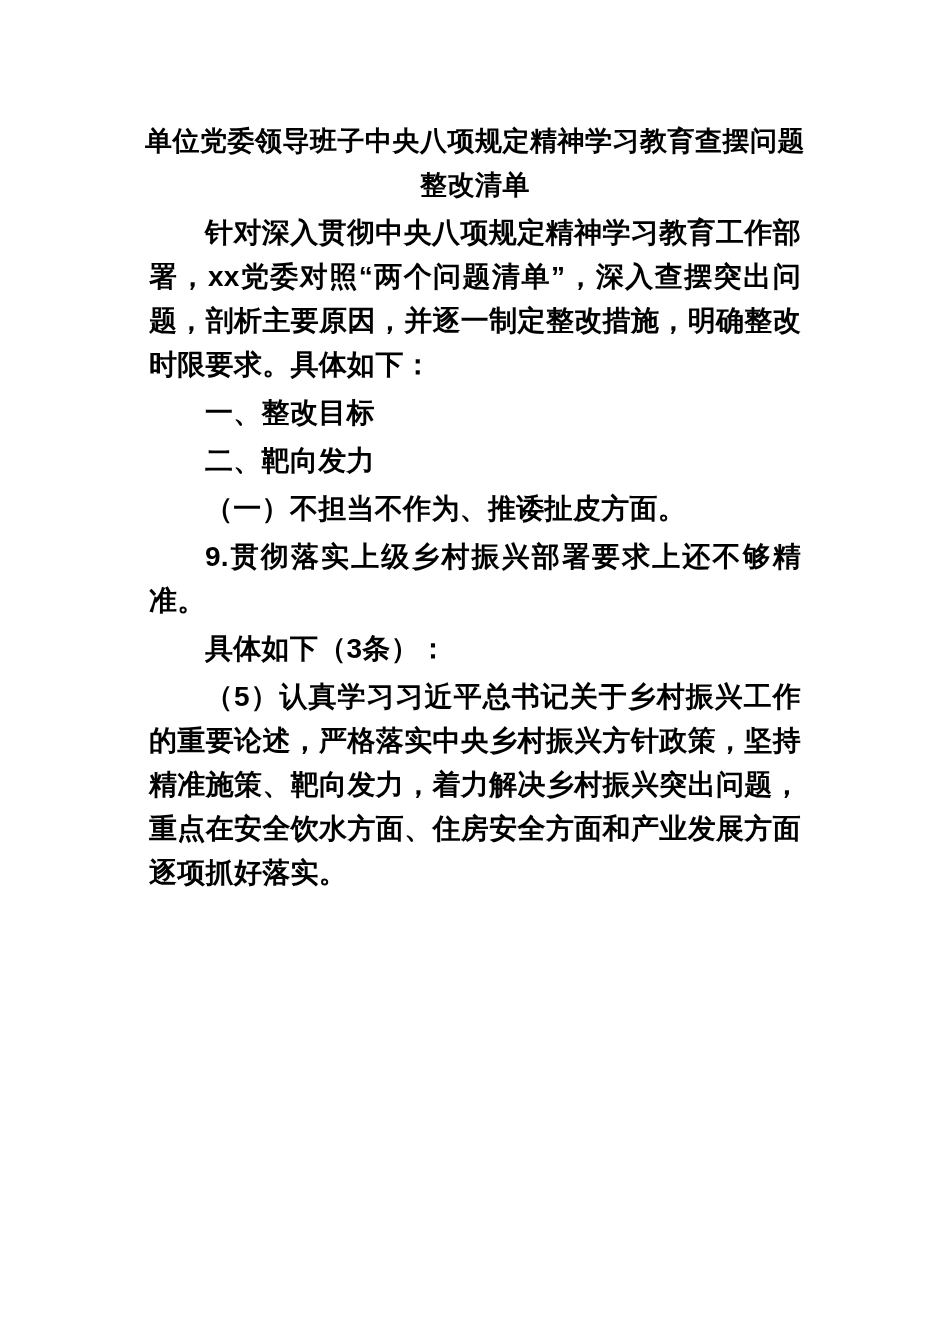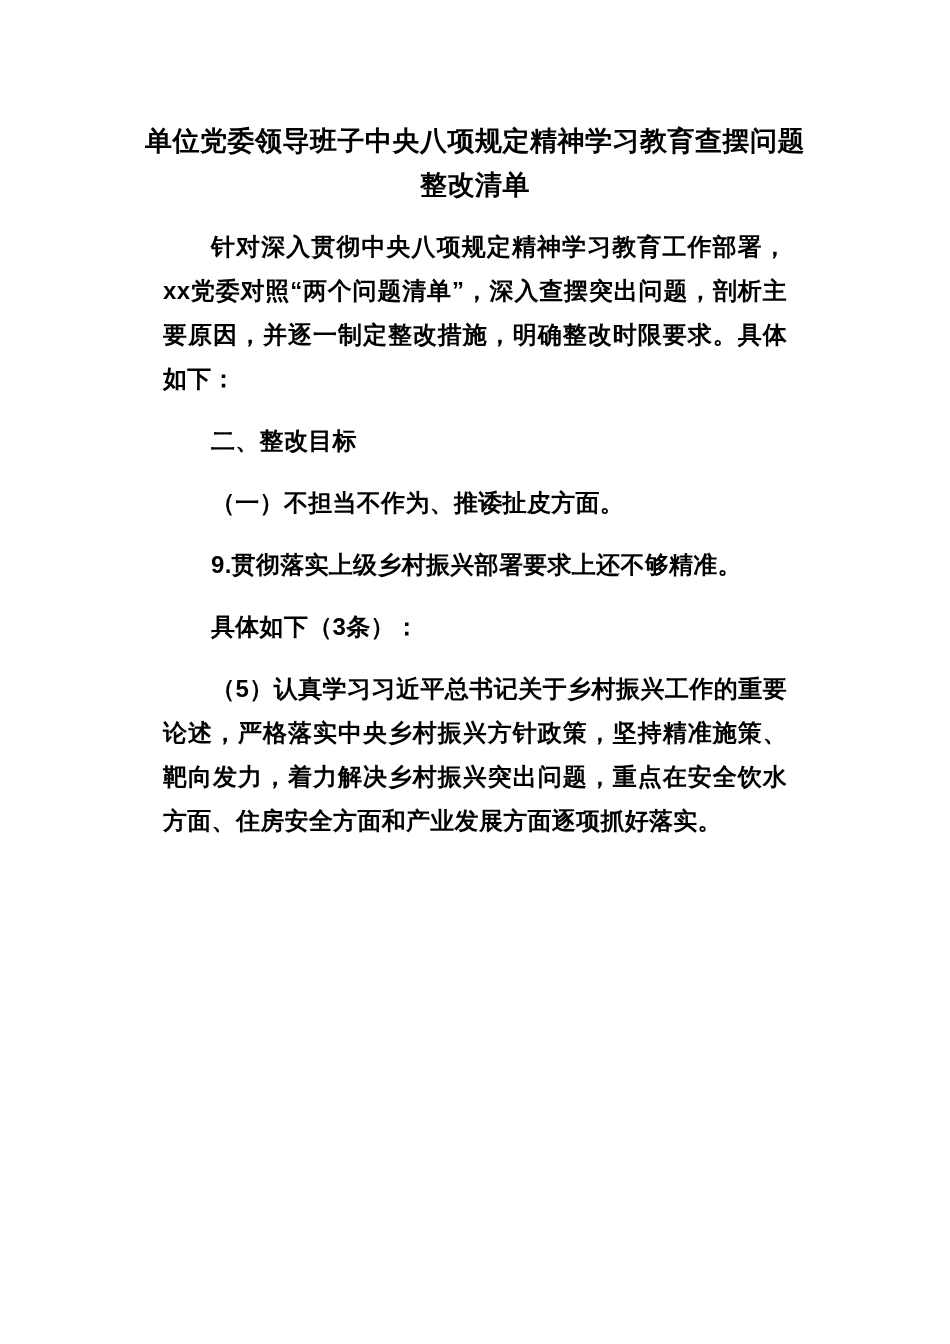--- a/index.html
+++ b/index.html
@@ -24,22 +24,22 @@
   }
   .doc-title {
     margin: 0;
     font-size: 27px;
     line-height: 44px;
     font-weight: 700;
     text-align: center;
     letter-spacing: 0.5px;
   }
   .para, .heading, .subheading {
-    margin: 18px;
-    font-size: 24px;
+    margin: 4px;
+    font-size: 28px;
     line-height: 44px;
     font-weight: 600;
     text-align: justify;
     text-justify: inter-ideograph;
     text-indent: 2em;
     letter-spacing: 0.3px;
   }
   .heading, .subheading {
     font-weight: 700;
   }
@@ -47,23 +47,24 @@
 </head>
 <body>
 
 <div class="page">
   <div class="doc-content">
 
     <h1 class="doc-title">单位党委领导班子中央八项规定精神学习教育查摆问题整改清单</h1>
 
     <p class="para">针对深入贯彻中央八项规定精神学习教育工作部署，xx党委对照“两个问题清单”，深入查摆突出问题，剖析主要原因，并逐一制定整改措施，明确整改时限要求。具体如下：</p>
 
+    <p class="heading">一、整改目标</p>
 
 
-    <p class="heading">二、整改目标</p>
+    <p class="heading">二、靶向发力</p>
 
     <p class="subheading">（一）不担当不作为、推诿扯皮方面。</p>
 
     <p class="subheading">9.贯彻落实上级乡村振兴部署要求上还不够精准。</p>
 
     <p class="subheading">具体如下（3条）：</p>
 
     <p class="para">（5）认真学习习近平总书记关于乡村振兴工作的重要论述，严格落实中央乡村振兴方针政策，坚持精准施策、靶向发力，着力解决乡村振兴突出问题，重点在安全饮水方面、住房安全方面和产业发展方面逐项抓好落实。</p>
 
   </div>

